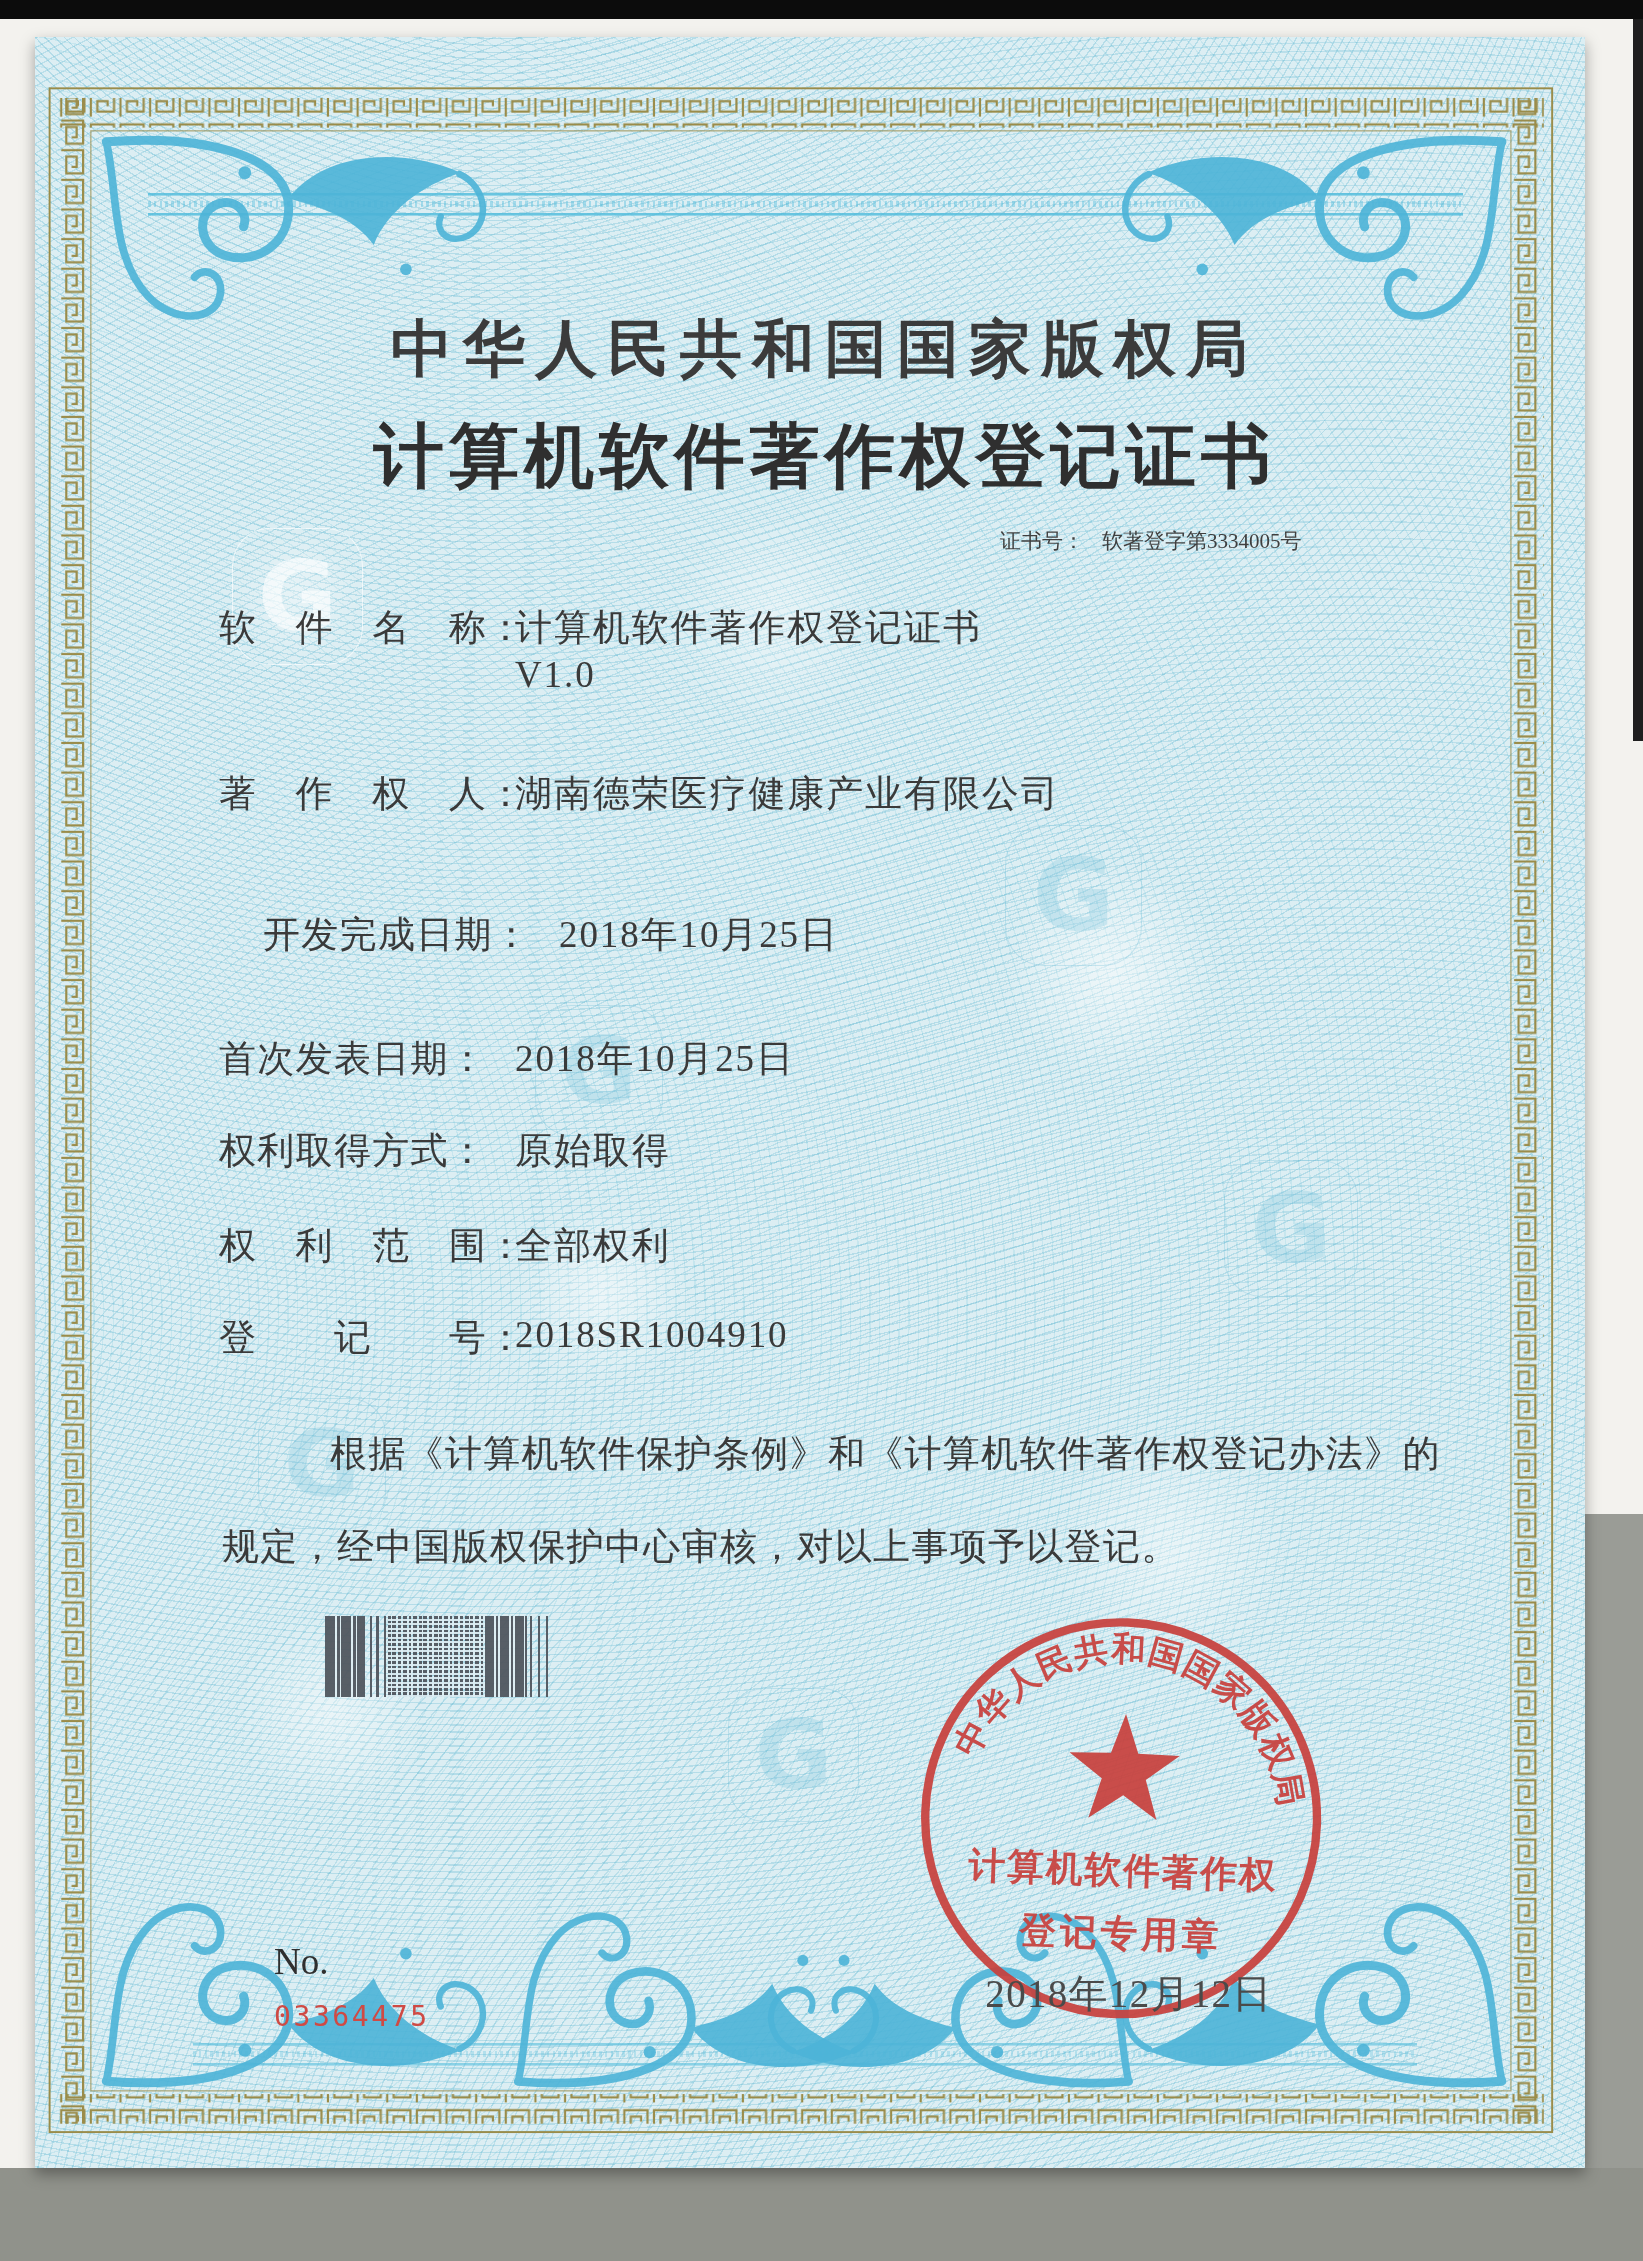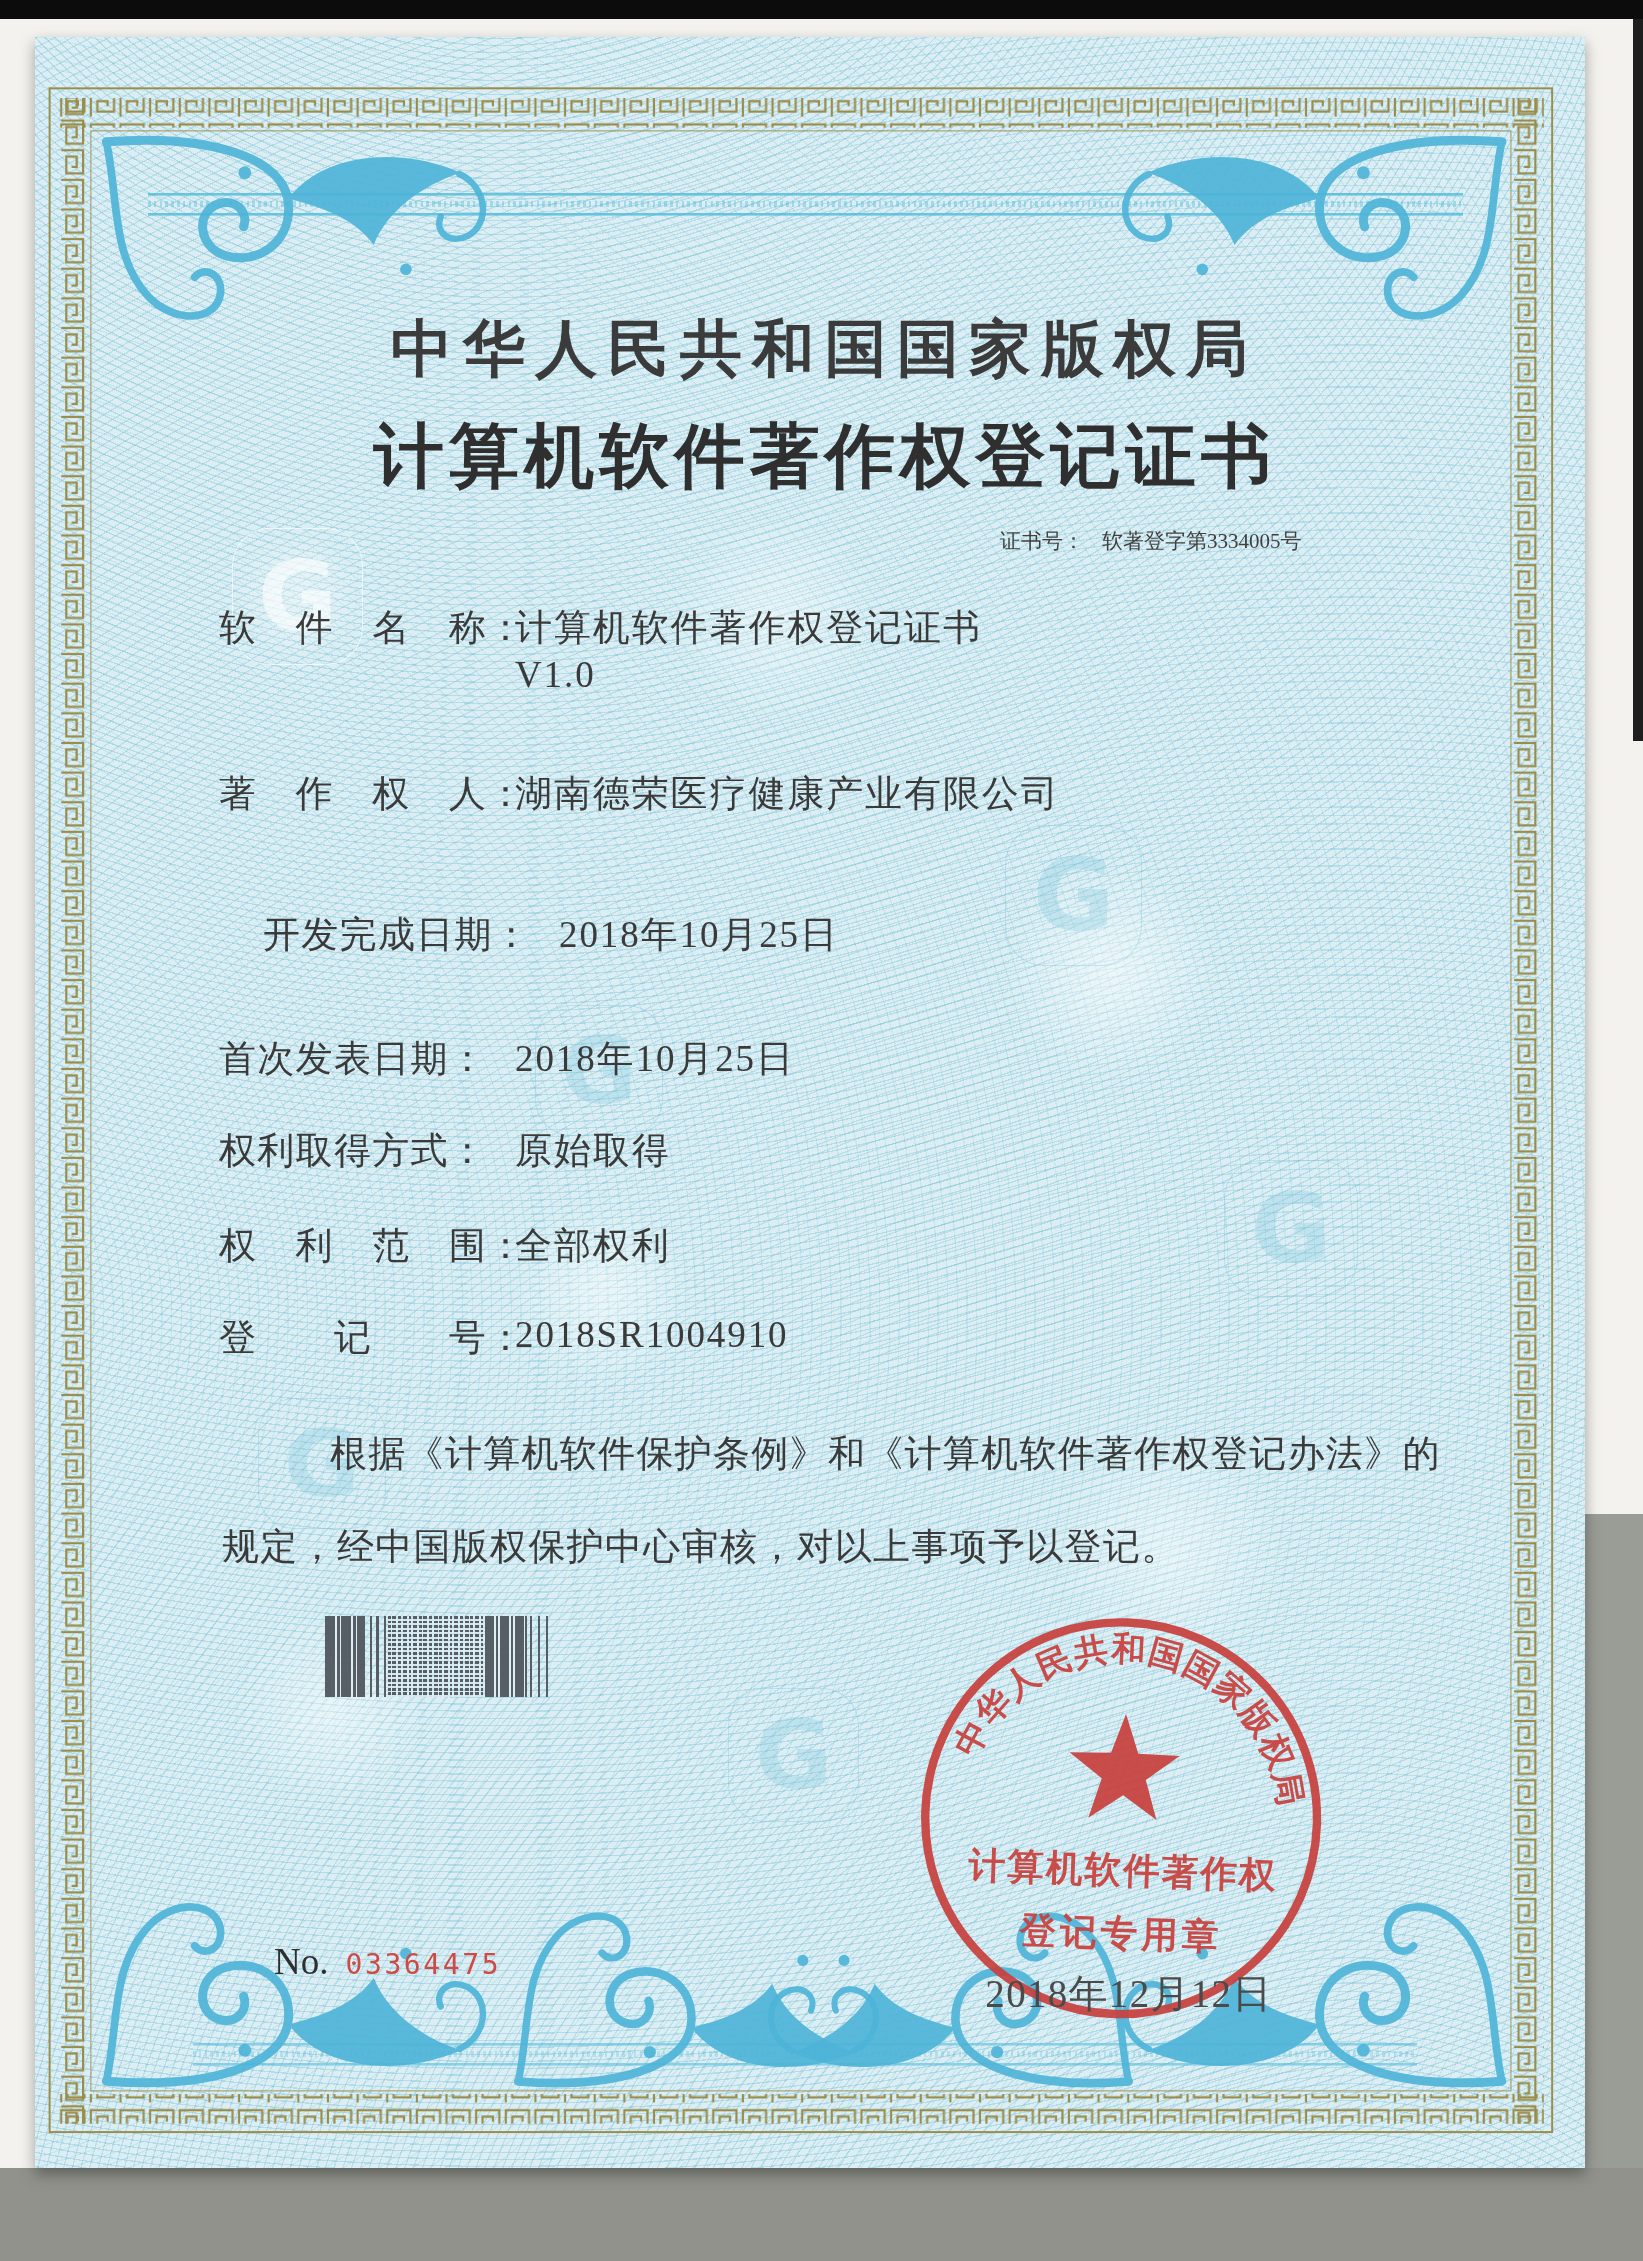--- a/index.html
+++ b/index.html
@@ -47,21 +47,21 @@
   
   .barcode{position:absolute;left:325px;top:1616px;width:230px;height:81px;z-index:3;display:flex;opacity:.93;}
   .bc{height:100%;}
   .bc1{width:37px;background:repeating-linear-gradient(90deg,#4e545c 0 10.3px,#dfeef3 10.3px 12.2px,#4e545c 12.2px 15px,#dfeef3 15px 16px);}
   .bc2{width:26px;background:repeating-linear-gradient(90deg,#4e545c 0 2.6px,transparent 2.6px 7.7px,#4e545c 7.7px 9.7px,transparent 9.7px 14px);}
   .bc3{width:97px;background-image:
       repeating-linear-gradient(0deg, rgba(221,238,244,.95) 0 1.9px, transparent 1.9px 4.5px),
       repeating-linear-gradient(90deg, #4e545c 0 2.6px, transparent 2.6px 4.5px, #4e545c 4.5px 8.4px, transparent 8.4px 10.3px);}
   .bc4{width:40px;background:repeating-linear-gradient(90deg,#4e545c 0 9px,#dfeef3 9px 11px,#4e545c 11px 13px,#dfeef3 13px 15px);}
   .bc5{width:30px;background:repeating-linear-gradient(90deg,#4e545c 0 1.9px,transparent 1.9px 5.2px,#4e545c 5.2px 7px,transparent 7px 13px,#4e545c 13px 15.5px,transparent 15.5px 21px,#4e545c 21px 23px,transparent 23px 30px);}
-  .serial{left:274px;top:1940px;display:flex;align-items:baseline;gap:17px;}
+  .serial{left:274px;top:1940px;display:flex;align-items:baseline;gap:17px;flex-direction:column;}
   .serial .pfx{font-size:37px;color:#2f2f2f;}
   .serial .num{font-family:"DejaVu Sans Mono","Liberation Mono",monospace;font-size:28px;letter-spacing:2.6px;color:#cf4a44;}
   .seal-date{left:968px;top:1967px;width:322px;text-align:center;font-size:39px;letter-spacing:1.3px;color:#4a4a4a;}
 </style>
 </head>
 <body>
 
 <div class="stage">
 
   <div class="scan-bar-top"></div>

